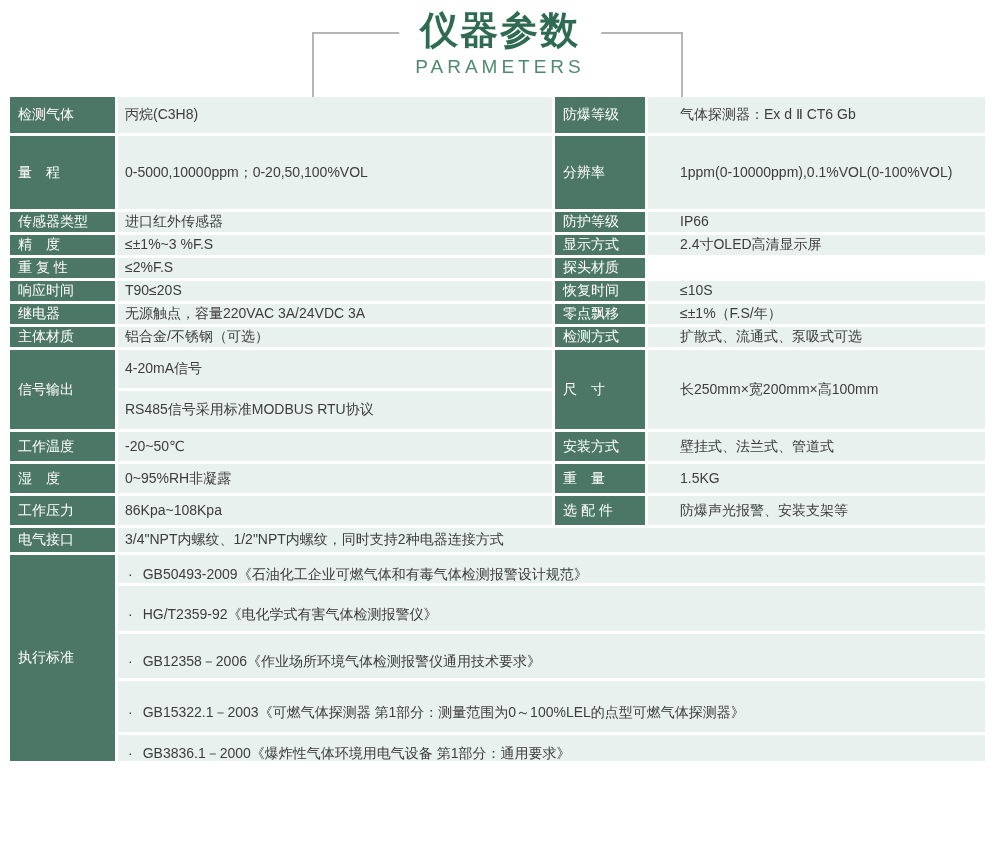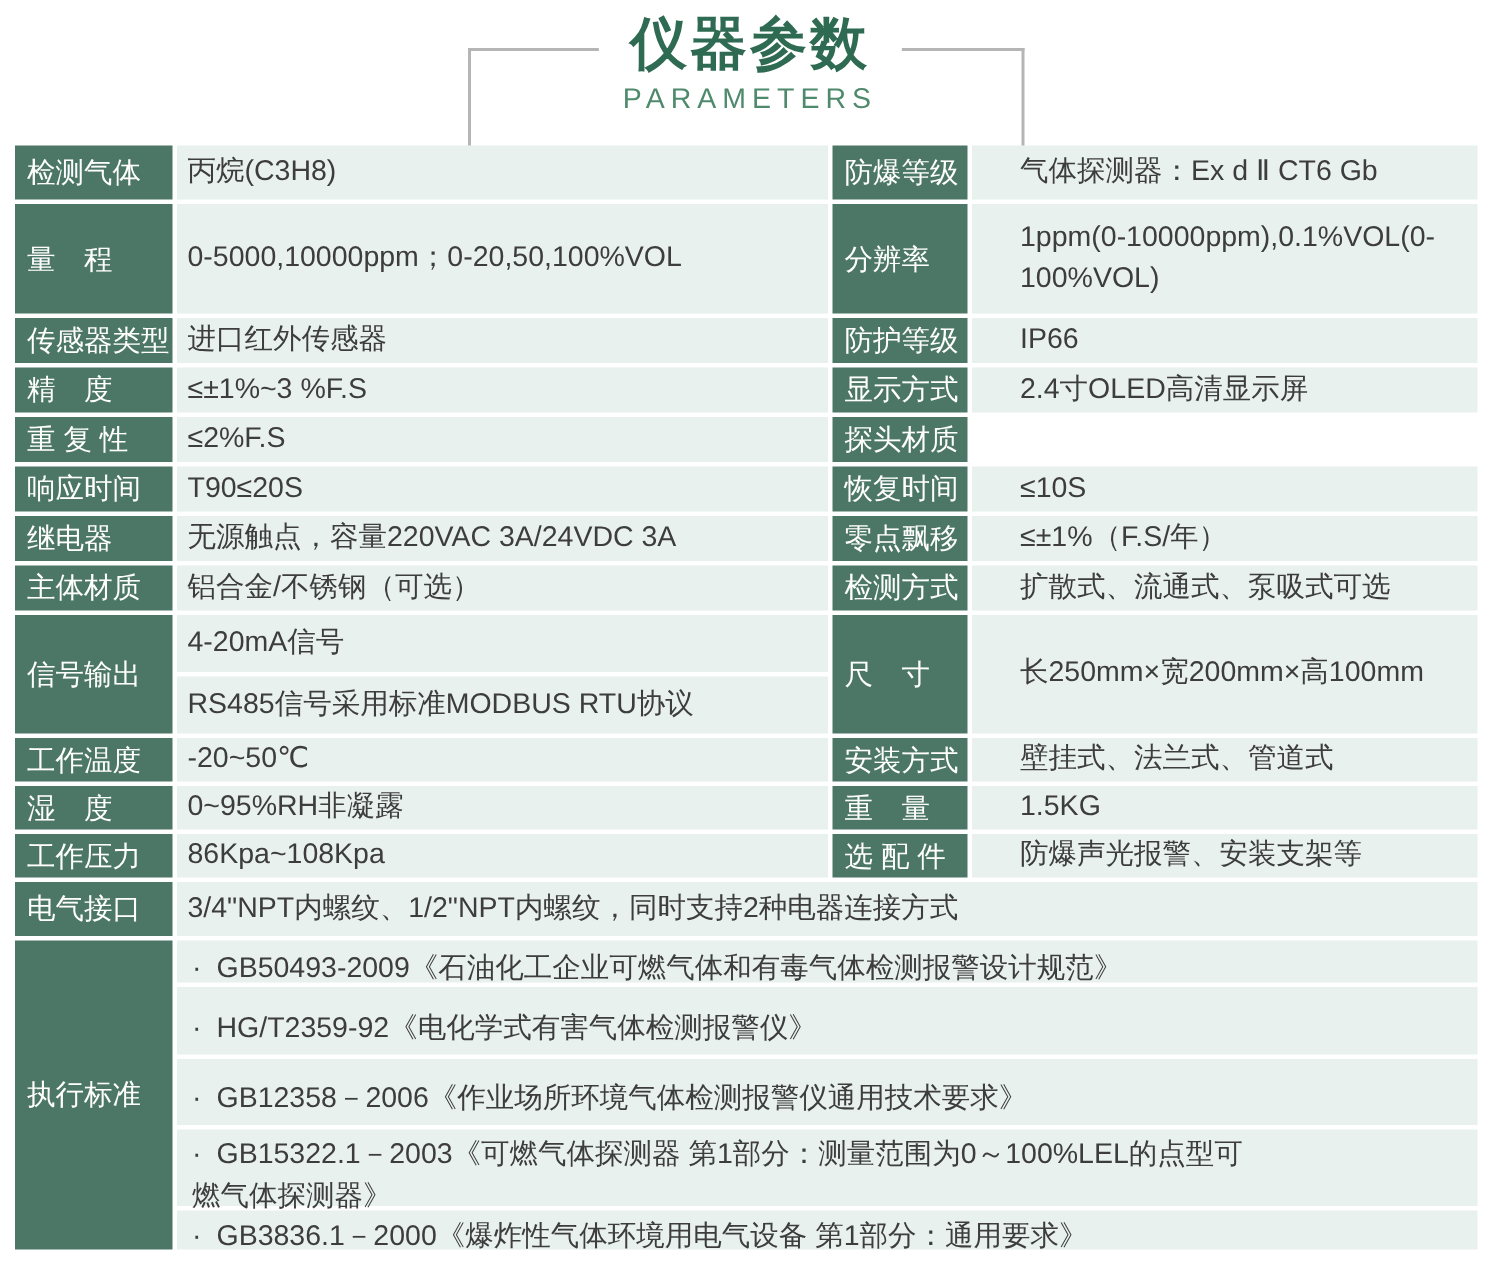--- a/index.html
+++ b/index.html
@@ -24,37 +24,37 @@
     color:var(--title-cn,#2f6b53);line-height:48px;
   }
   .title-en{
     font-size:19px;letter-spacing:4px;color:var(--title-en,#4f8a6d);
     line-height:24px;margin-top:1px;
   }
   
   .spec-table{
     width:975px;margin-left:10px;
     display:flex;flex-direction:column;gap:3px;
-    font-size:19px;
+    font-size:14px;
   }
   .tr{display:flex;gap:3px;}
   .td{box-sizing:border-box;display:flex;align-items:center;}
   .lbl{
     width:105px;flex:0 0 105px;background:var(--label-bg,#4c7767);
     color:#fff;padding-left:8px;
   }
   .rlbl{width:90px;flex:0 0 90px;}
   .val{
     width:434px;flex:0 0 434px;background:var(--value-bg,#e8f1ee);
     color:var(--value-text,#3d3d3d);padding:1px 6px 1px 7px;line-height:1.4;
   }
   .rval{flex:1 1 auto;width:auto;padding-left:32px;}
   .wide{flex:1 1 auto;width:auto;}
-  .h36{height:36px}.h73{height:73px}.h30{height:30px}.h79{height:79px}
-  .h29{height:29px}.h26{height:36px}
+  .h36{height:36px}.h73{height:73px}.h30{height:20px}.h79{height:79px}
+  .h29{height:29px}.h26{height:24px}
   
   .sig-col{width:434px;flex:0 0 434px;display:flex;flex-direction:column;gap:3px;}
   .sig-col .val{flex:1 1 auto;width:auto;}
   
   .std-items{flex:1 1 auto;display:flex;flex-direction:column;gap:3px;}
   .std-item{
     background:var(--value-bg,#e8f1ee);color:var(--value-text,#3d3d3d);
     display:flex;flex-direction:column;justify-content:center;
     padding-left:10px;box-sizing:border-box;line-height:1.5;
   }

